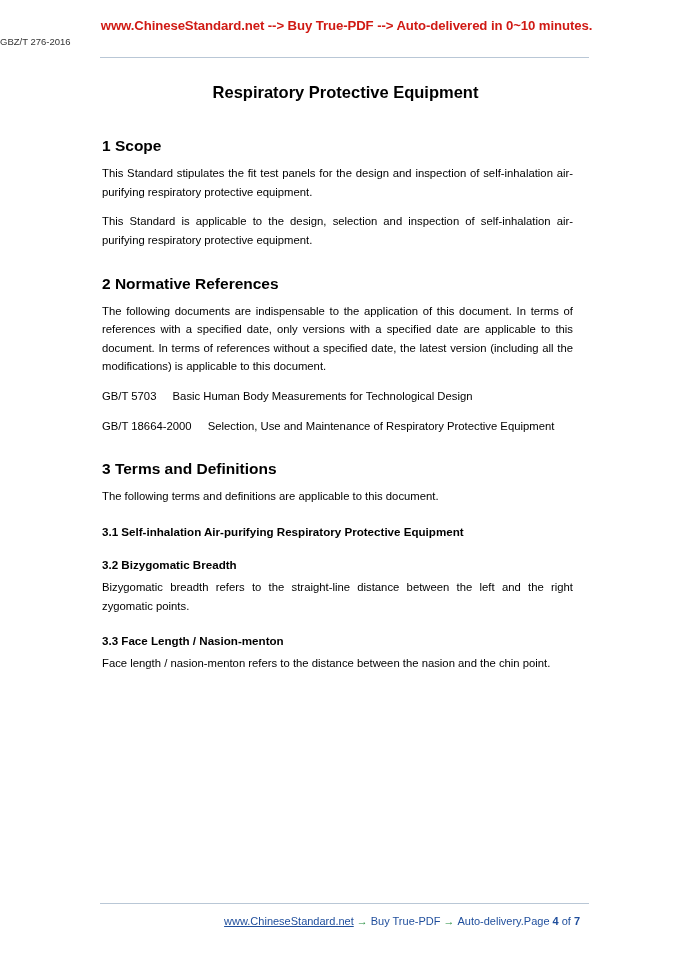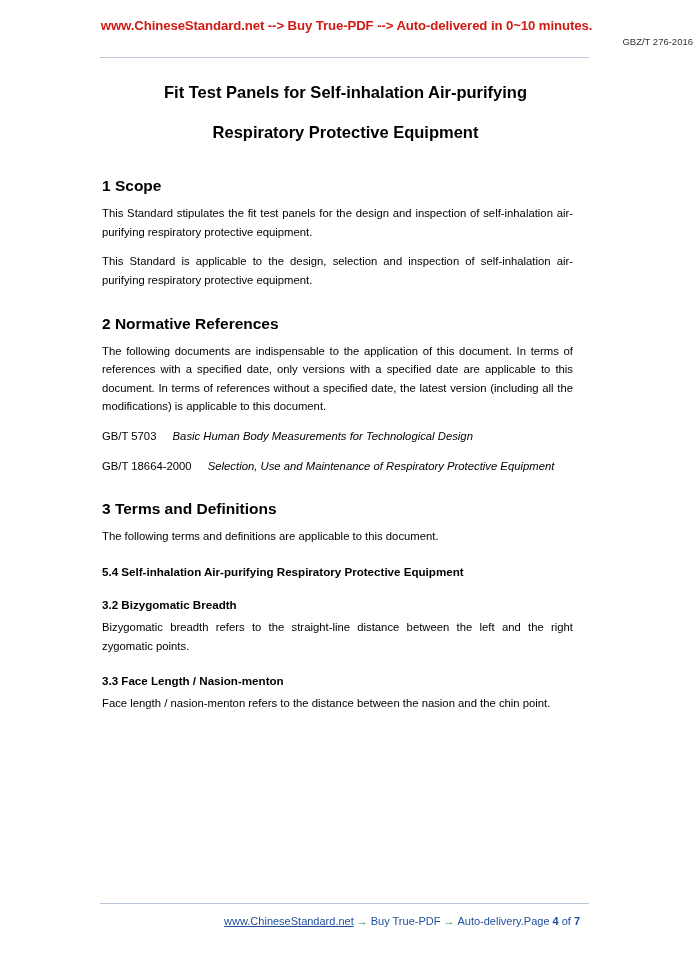--- a/index.html
+++ b/index.html
@@ -31,21 +31,21 @@
     font-size: 13.2px;
     font-weight: bold;
     letter-spacing: -0.1px;
     white-space: nowrap;
   }
   .doc-code {
     position: absolute;
     top: 36px;
     left: 0;
     width: 693px;
-    text-align: right;
+    text-align: left;
     font-size: 9.5px;
     color: #333333;
   }
   .header-rule {
     position: absolute;
     top: 57px;
     left: 100px;
     width: 489px;
     height: 1px;
     background: #b9c7d6;
@@ -86,21 +86,20 @@
     margin: 0 16px 11px 0;
     color: #000;
   }
   p.ref {
     font-size: 11.3px;
     line-height: 18.6px;
     text-align: justify;
     margin: 0 0 11px 0;
   }
   p.ref .it {
-    font-style: italic;
     padding-left: 13px;
   }
   .footer-rule {
     position: absolute;
     top: 903px;
     left: 100px;
     width: 489px;
     height: 1px;
     background: #b9c7d6;
   }
@@ -148,41 +147,40 @@
 
   <div class="promo-banner">www.ChineseStandard.net --&gt; Buy True-PDF --&gt; Auto-delivered in 0~10 minutes.</div>
 
   <div class="doc-code">GBZ/T 276-2016</div>
 
   <div class="header-rule"></div>
 
   <div class="content">
 
     <div class="doc-title">
-      <span>Fit Test Panels for Self-inhalation Air-purifying</span>
       <span class="line2">Respiratory Protective Equipment</span>
     </div>
 
     <h2 class="section">1 Scope</h2>
     <p class="body">This Standard stipulates the fit test panels for the design and inspection of self-inhalation air-purifying respiratory protective equipment.</p>
     <p class="body">This Standard is applicable to the design, selection and inspection of self-inhalation air-purifying respiratory protective equipment.</p>
 
     <h2 class="section">2 Normative References</h2>
     <p class="body">The following documents are indispensable to the application of this document. In terms of references with a specified date, only versions with a specified date are applicable to this document. In terms of references without a specified date, the latest version (including all the modifications) is applicable to this document.</p>
     <p class="ref">
       <span>GB/T 5703 </span><span class="it">Basic Human Body Measurements for Technological Design</span>
     </p>
     <p class="ref">
       <span>GB/T  18664-2000  </span><span class="it">Selection,  Use  and  Maintenance  of  Respiratory  Protective Equipment</span>
     </p>
 
     <h2 class="section">3 Terms and Definitions</h2>
     <p class="body">The following terms and definitions are applicable to this document.</p>
 
-    <h3 class="subsection">5.4 Self-inhalation Air-purifying Respiratory Protective Equipment</h3>
+    <h3 class="subsection">3.1 Self-inhalation Air-purifying Respiratory Protective Equipment</h3>
 
     <h3 class="subsection">3.2 Bizygomatic Breadth</h3>
     <p class="body">Bizygomatic breadth refers to the straight-line distance between the left and the right zygomatic points.</p>
 
     <h3 class="subsection">3.3 Face Length / Nasion-menton</h3>
     <p class="body">Face length / nasion-menton refers to the distance between the nasion and the chin point.</p>
 
   </div>
 
   <div class="footer-rule"></div>

